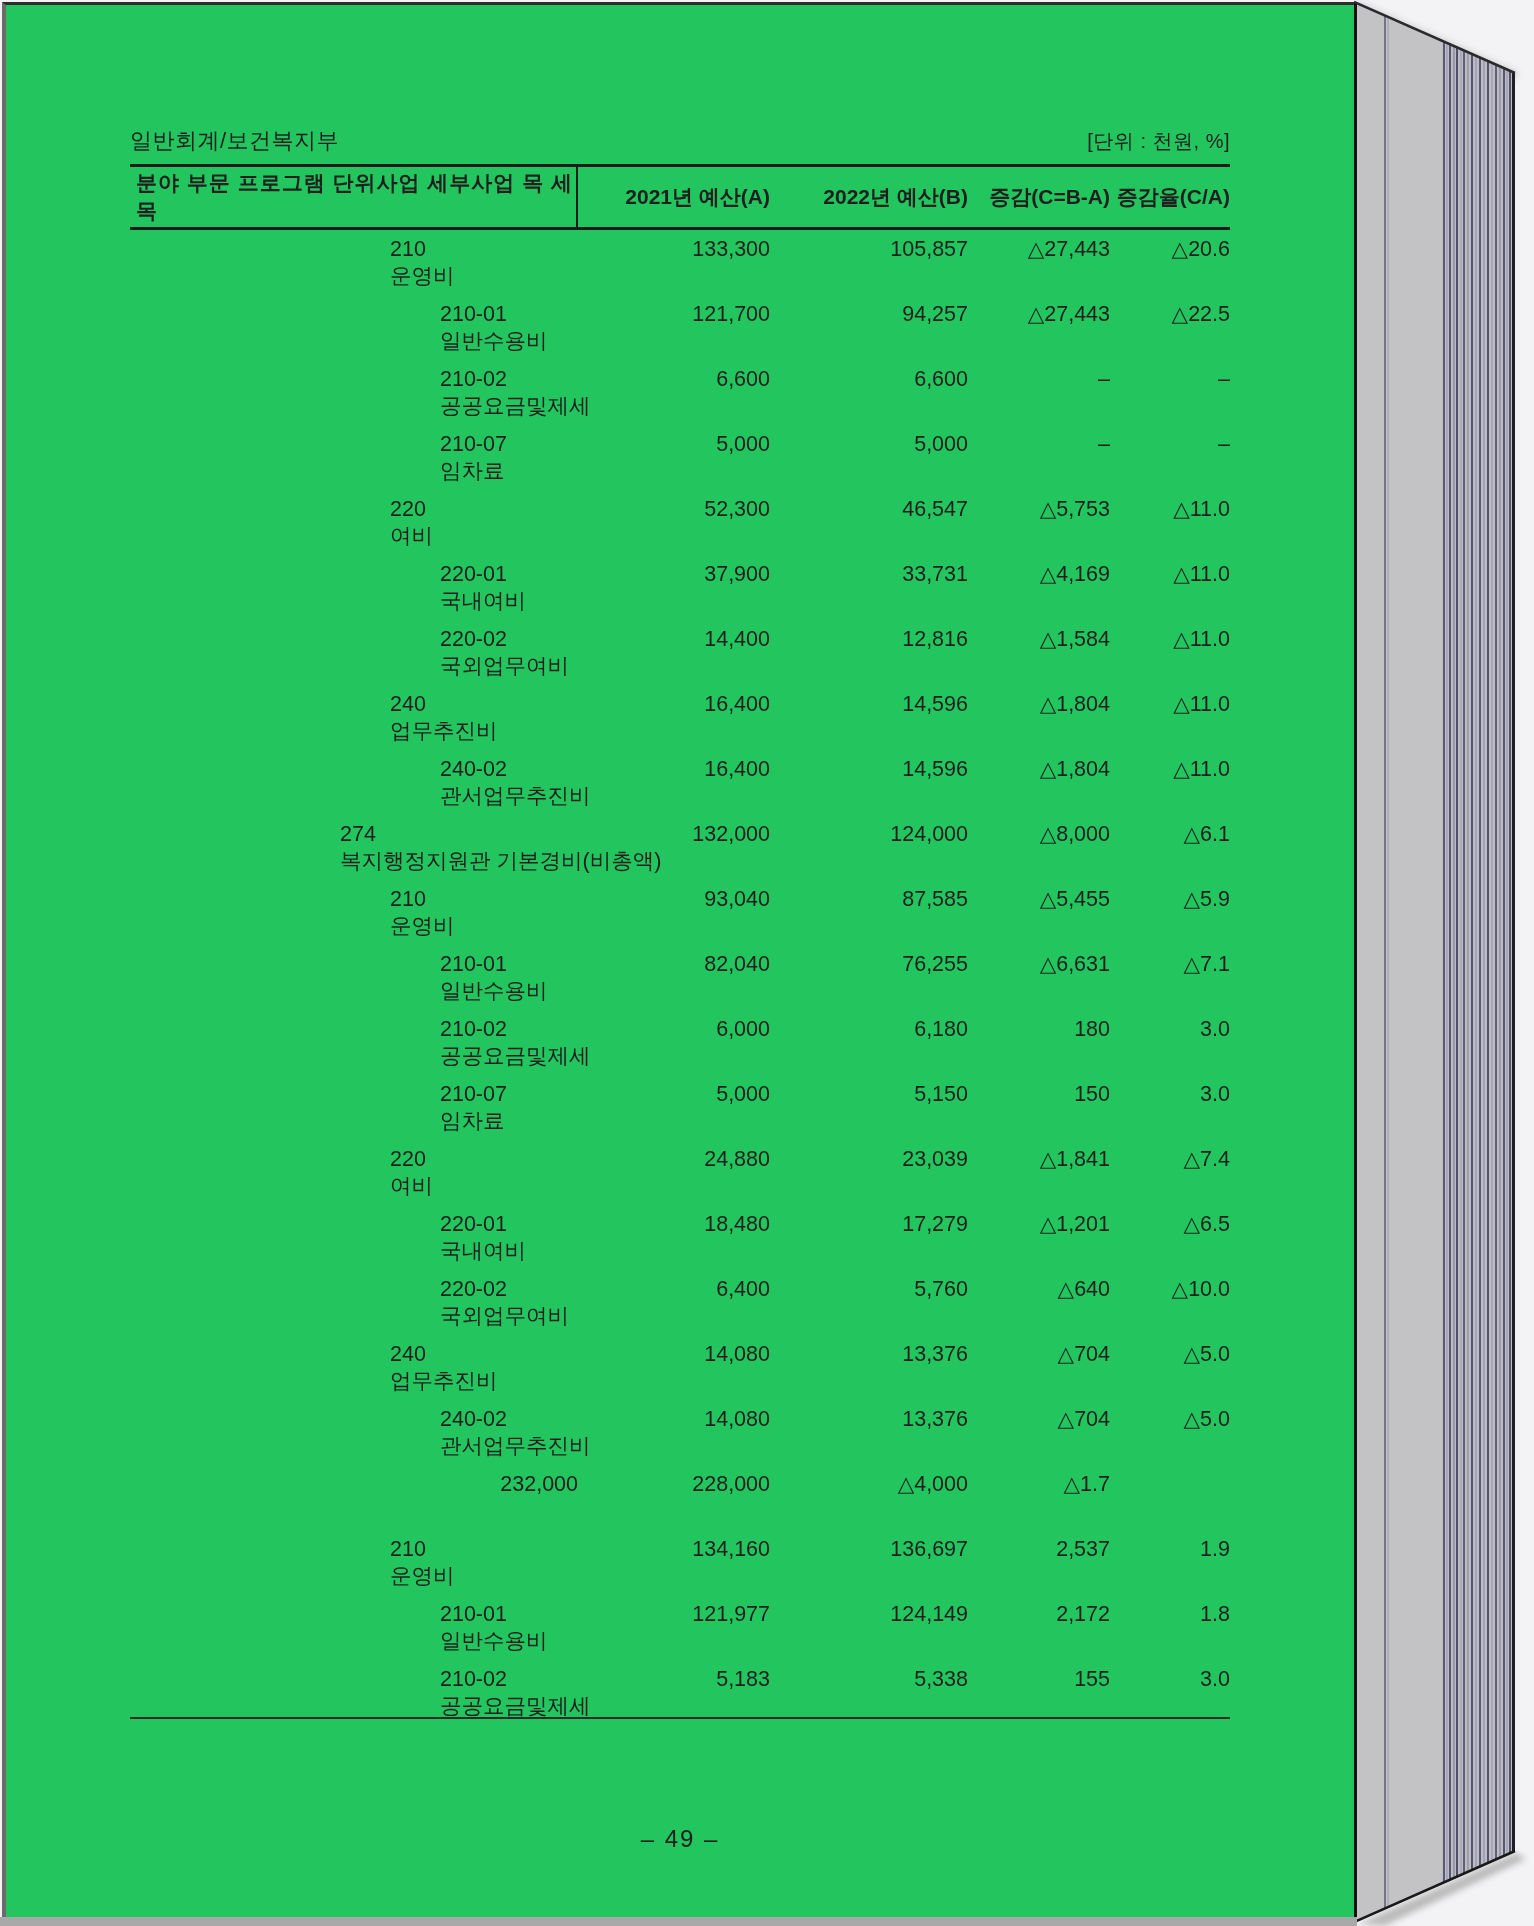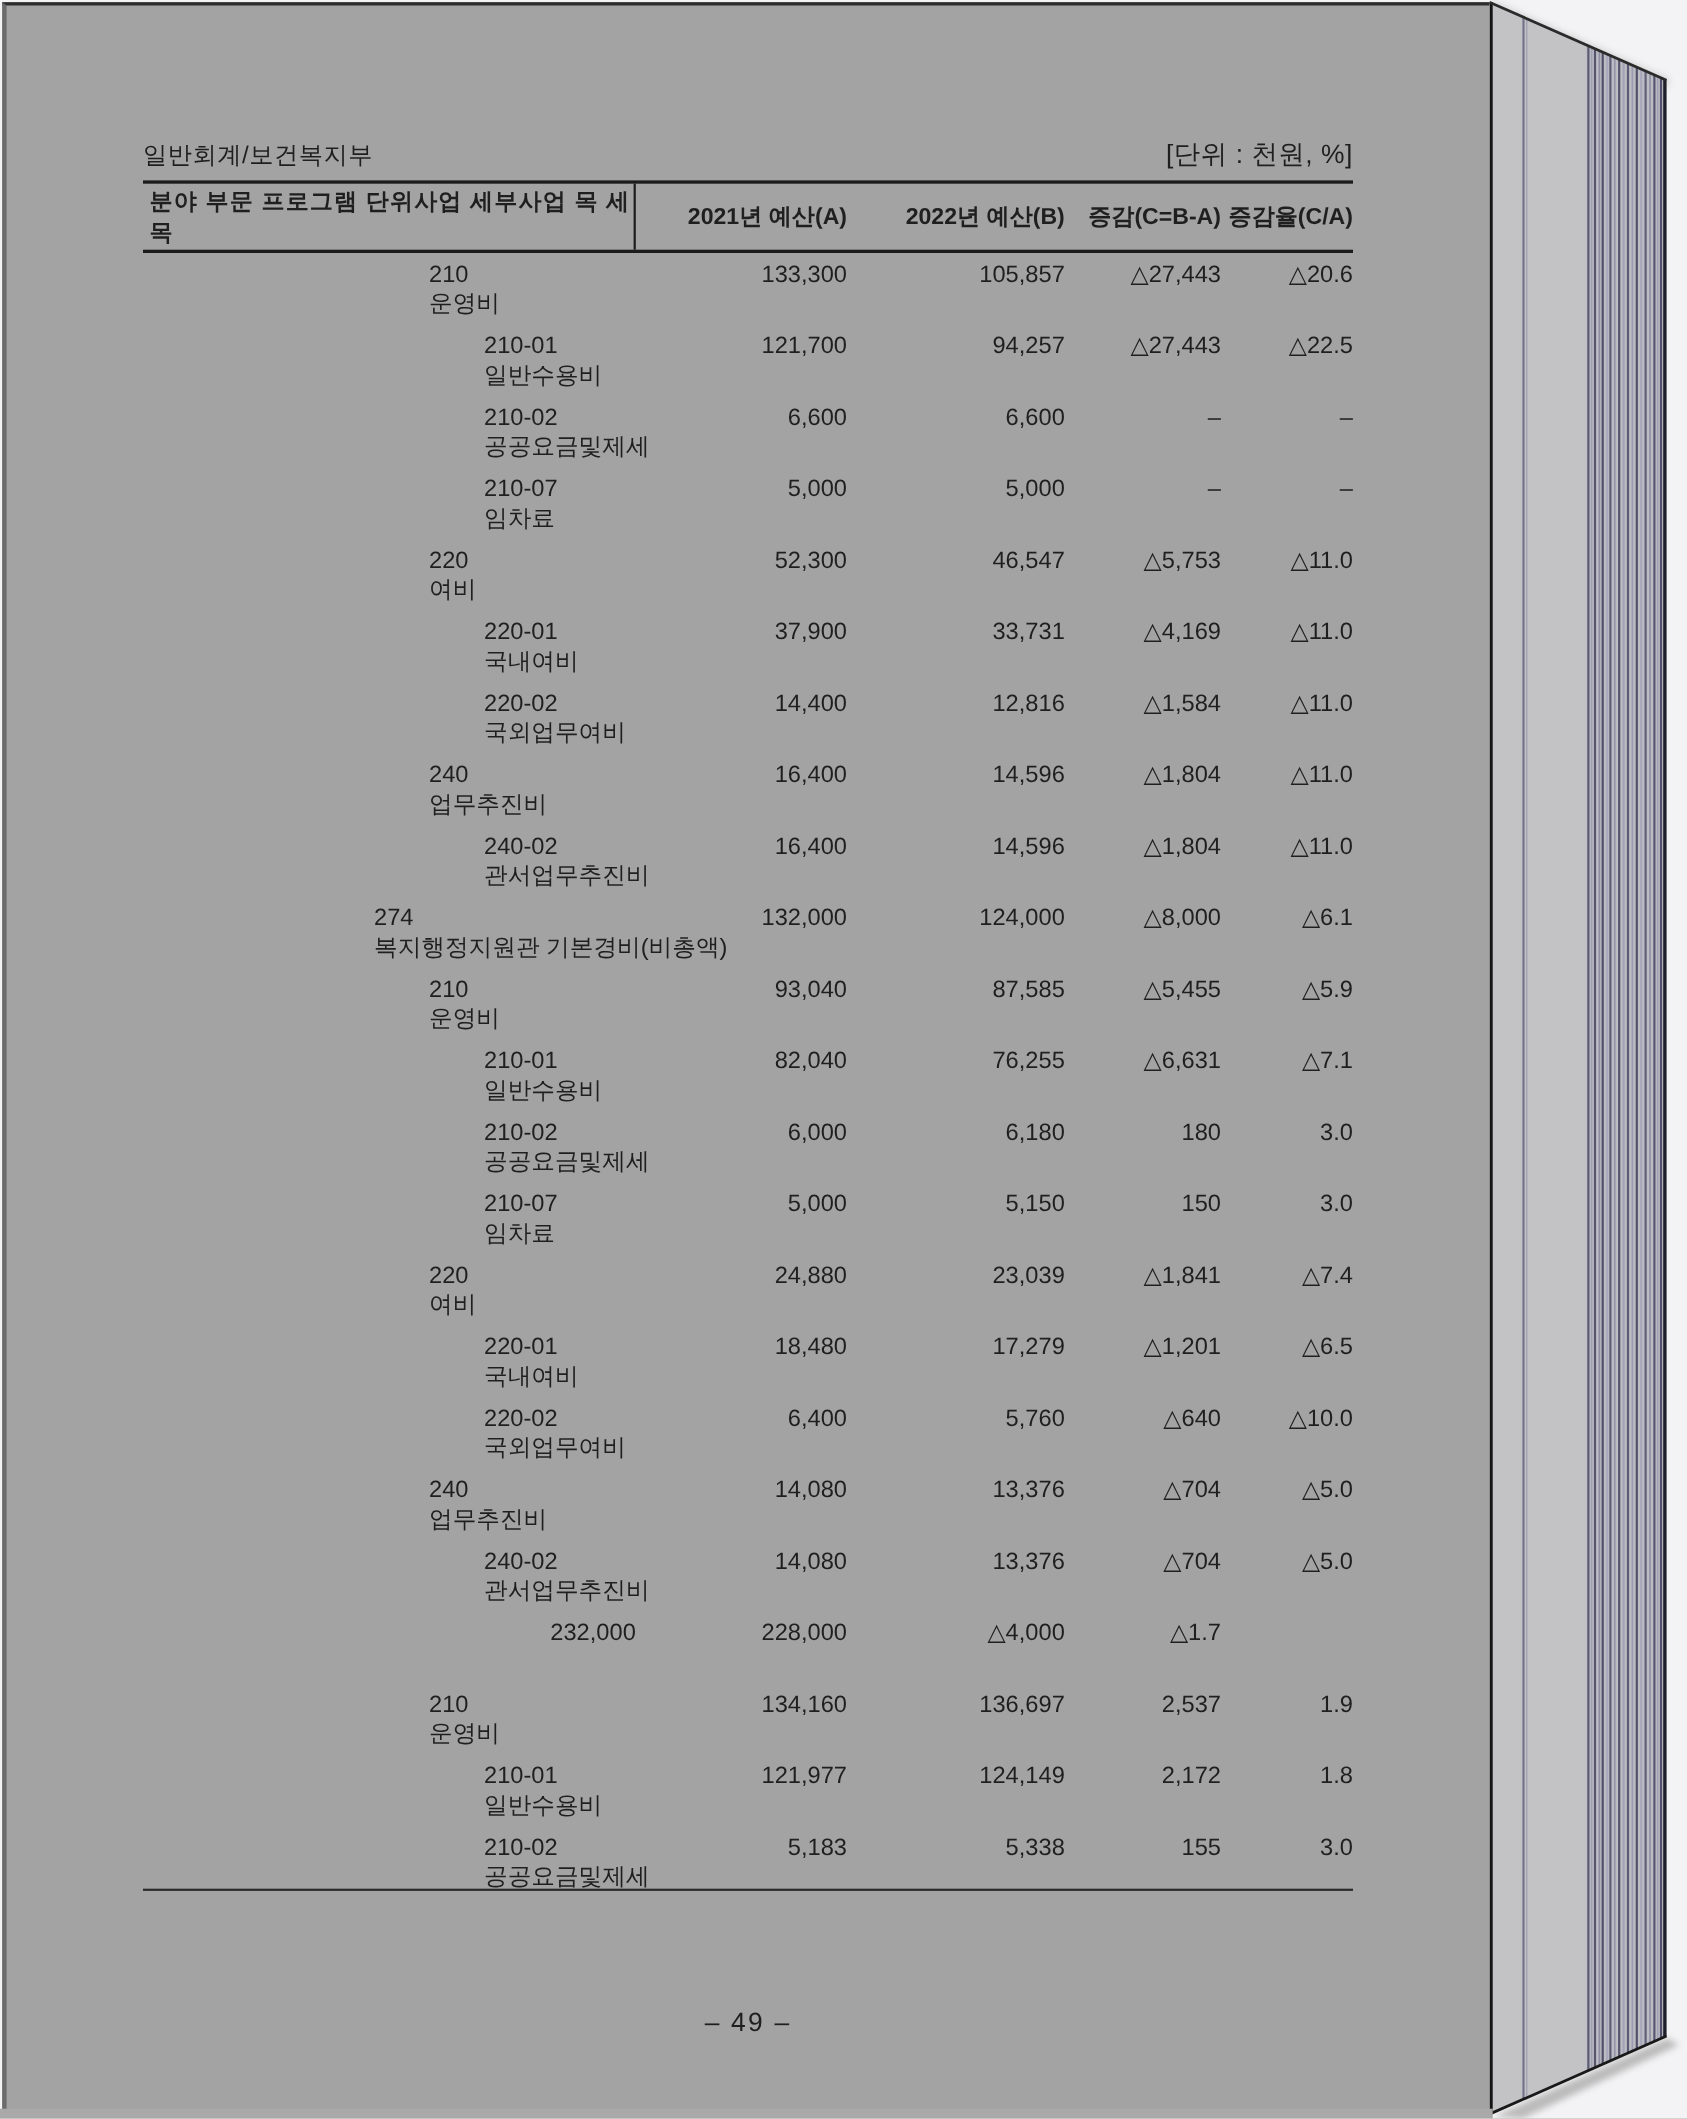--- a/index.html
+++ b/index.html
@@ -5,33 +5,33 @@
   html,body{margin:0;padding:0;}
   body{
     width:1534px;height:1926px;position:relative;overflow:hidden;
     background:#f3f3f5;
     font-family:"Liberation Sans","DejaVu Sans",sans-serif;
     color:#1f1f1f;
   }
   
   .sheet{
     position:absolute;left:2px;top:2px;width:1352px;height:1916px;
-    background:#a3a3a3;box-sizing:border-box;
+    background:#22c55e;box-sizing:border-box;
     border-top:3px solid #2c2c2c;
     border-left:4px solid #6b6b6b;
   }
   .page-inner{position:absolute;left:0;top:0;right:0;bottom:0;}
   
   .masthead{
     position:absolute;left:124px;top:122px;width:1100px;
     display:flex;justify-content:space-between;align-items:flex-end;
     line-height:28px;
   }
   .account{font-size:22px;letter-spacing:.5px;}
-  .unit-note{font-size:24px;letter-spacing:.5px;}
+  .unit-note{font-size:20px;letter-spacing:.5px;}
   
   .budget-table{position:absolute;left:124px;top:159px;width:1100px;}
   .thead{
     display:grid;grid-template-columns:448px 192px 198px 142px 120px;
     border-top:3px solid #1c1c1c;border-bottom:3px solid #1c1c1c;
     height:60px;align-items:center;box-sizing:content-box;font-weight:bold;
   }
   .th{font-size:21px;}
   .th.hier{
     height:60px;display:flex;align-items:center;padding-left:6px;

